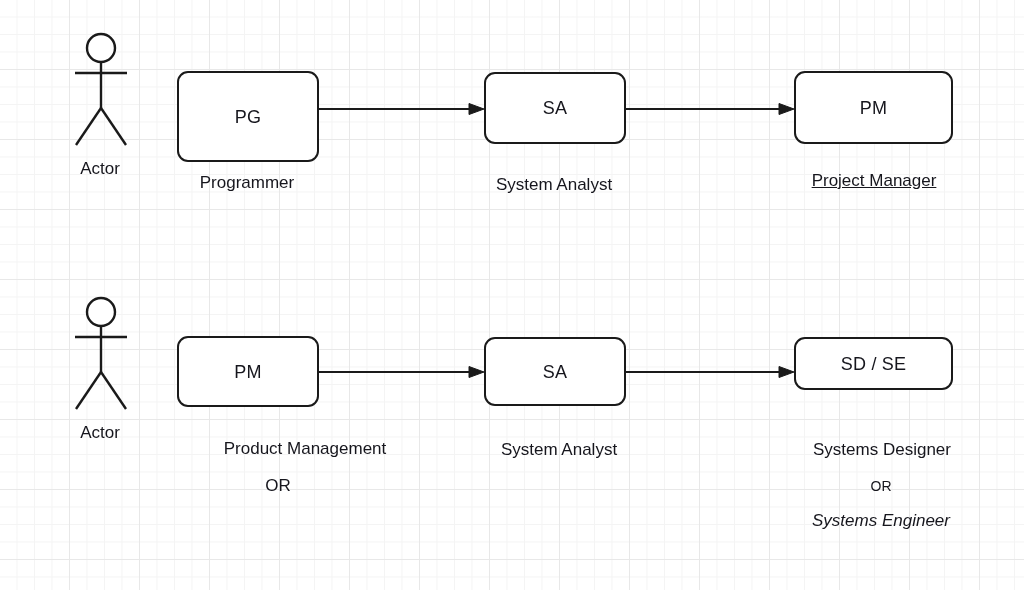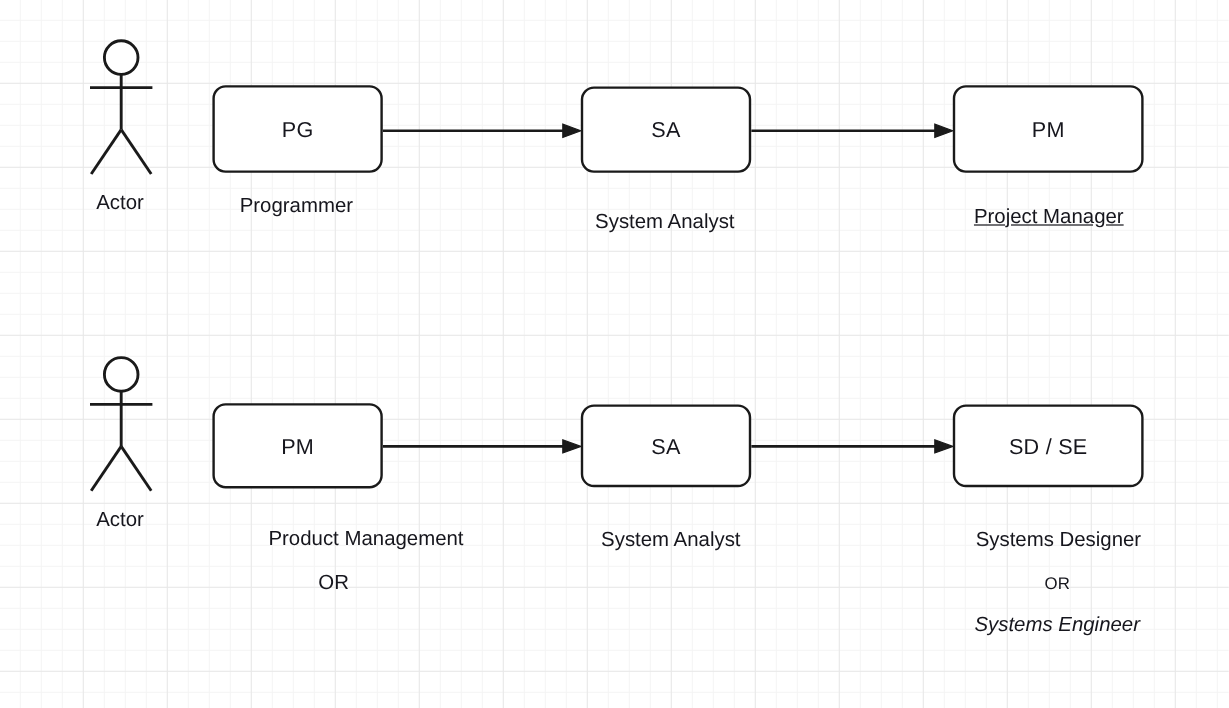--- a/index.html
+++ b/index.html
@@ -74,24 +74,24 @@
     <svg width="70" height="120" viewBox="0 0 70 120">
       <circle cx="35" cy="16" r="14" fill="#ffffff" stroke="#1a1a1a" stroke-width="2.4"></circle>
       <line x1="35" y1="30" x2="35" y2="76" stroke="#1a1a1a" stroke-width="2.4"></line>
       <line x1="9" y1="41" x2="61" y2="41" stroke="#1a1a1a" stroke-width="2.4"></line>
       <line x1="35" y1="76" x2="10" y2="113" stroke="#1a1a1a" stroke-width="2.4"></line>
       <line x1="35" y1="76" x2="60" y2="113" stroke="#1a1a1a" stroke-width="2.4"></line>
     </svg>
   </div>
   <div class="caption size-md" style="left:100px; top:158px;">Actor</div>
 
-  <div class="node" style="left:177px; top:71px; width:142px; height:73px;">
+  <div class="node" style="left:177px; top:71px; width:142px; height:91px;">
     <span class="node-label">PG</span>
   </div>
-  <div class="caption size-md" style="left:247px; top:161px;">Programmer</div>
+  <div class="caption size-md" style="left:247px; top:172px;">Programmer</div>
 
   <svg class="connector" style="left:319px; top:99px;" width="167" height="20">
     <line x1="0" y1="10" x2="152" y2="10" stroke="#1a1a1a" stroke-width="2.2"></line>
     <polygon points="165,10 150,4.5 150,15.5" fill="#1a1a1a" stroke="#1a1a1a" stroke-width="1"></polygon>
   </svg>
 
   <div class="node" style="left:484px; top:72px; width:142px; height:72px;">
     <span class="node-label">SA</span>
   </div>
   <div class="caption size-md" style="left:554px; top:174px;">System Analyst</div>
@@ -131,20 +131,20 @@
   <div class="node" style="left:484px; top:337px; width:142px; height:69px;">
     <span class="node-label">SA</span>
   </div>
   <div class="caption size-md" style="left:559px; top:439px;">System Analyst</div>
 
   <svg class="connector" style="left:626px; top:362px;" width="170" height="20">
     <line x1="0" y1="10" x2="155" y2="10" stroke="#1a1a1a" stroke-width="2.2"></line>
     <polygon points="168,10 153,4.5 153,15.5" fill="#1a1a1a" stroke="#1a1a1a" stroke-width="1"></polygon>
   </svg>
 
-  <div class="node" style="left:794px; top:337px; width:159px; height:69px;">
+  <div class="node" style="left:794px; top:337px; width:159px; height:53px;">
     <span class="node-label">SD / SE</span>
   </div>
   <div class="caption size-md" style="left:882px; top:439px;">Systems Designer</div>
   <div class="caption size-sm" style="left:881px; top:478px;">OR</div>
   <div class="caption size-md" style="left:881px; top:510px;font-style:italic;">Systems Engineer</div>
 
 </div>
 
 </body></html>

